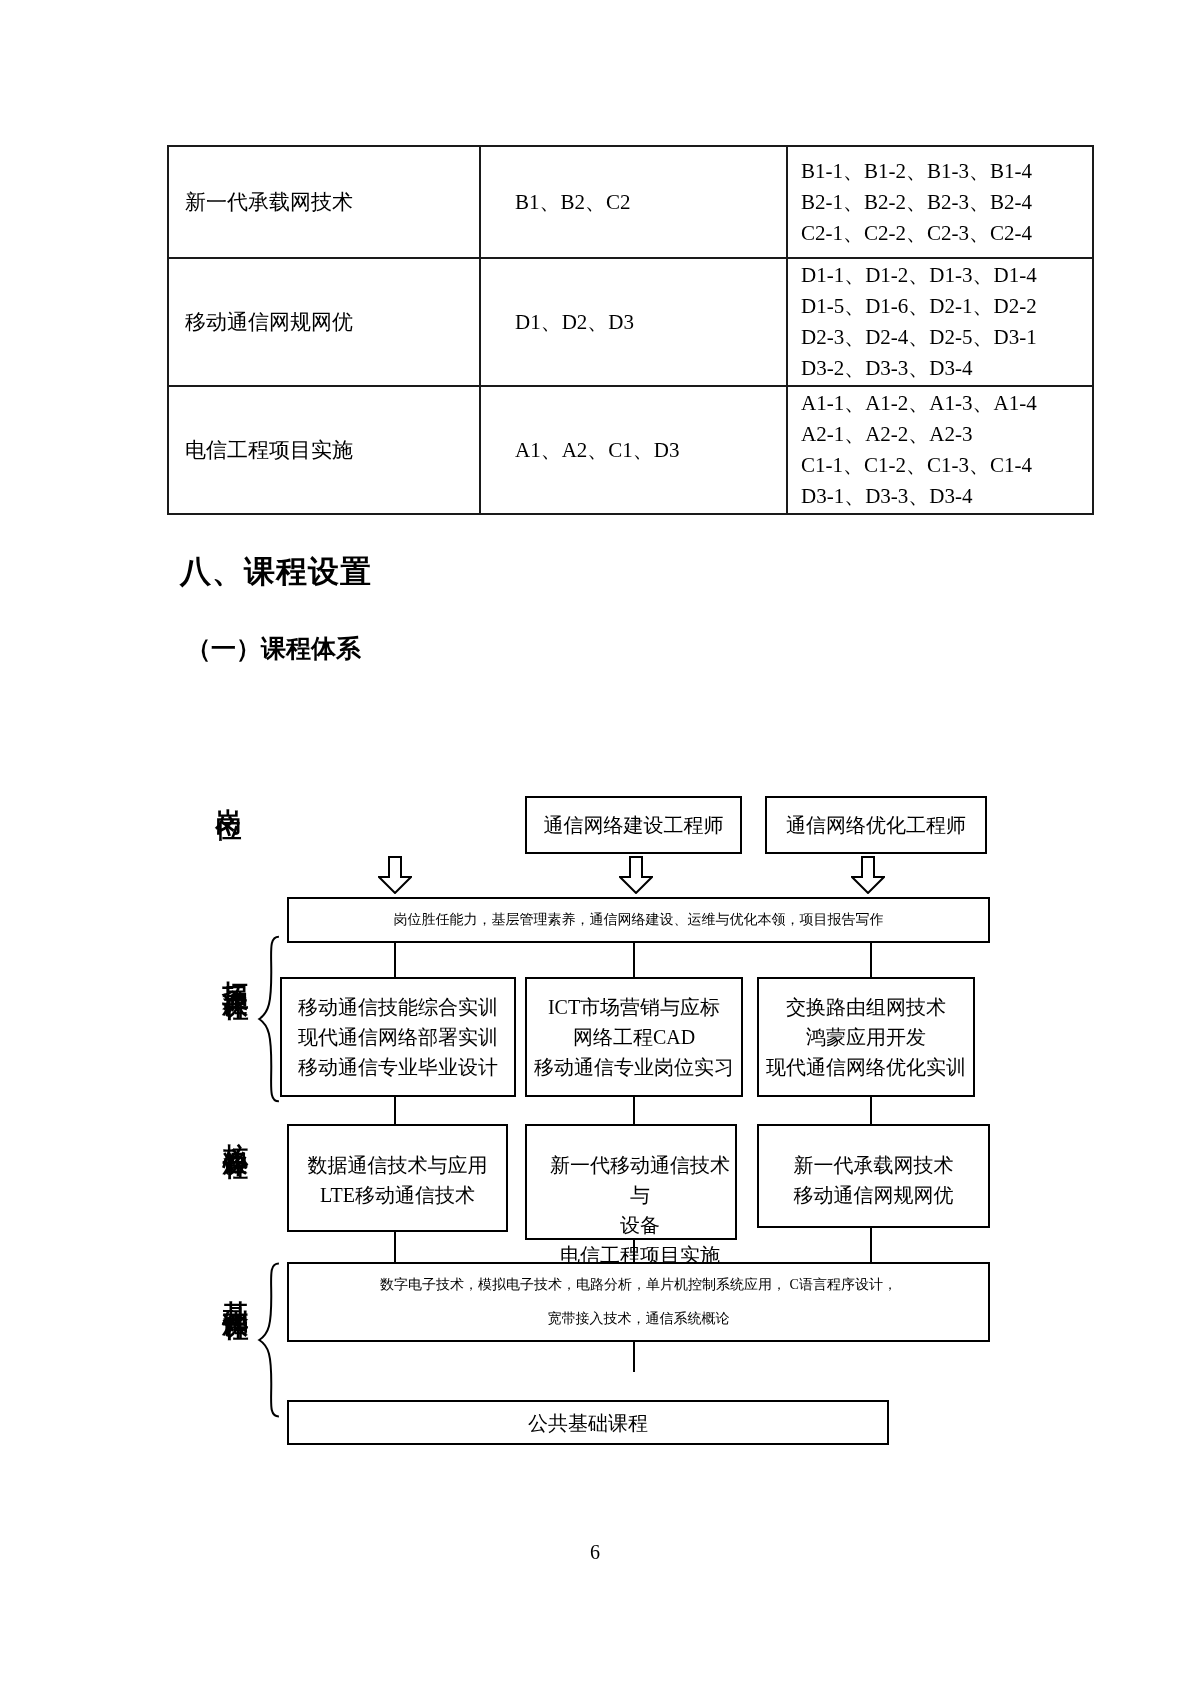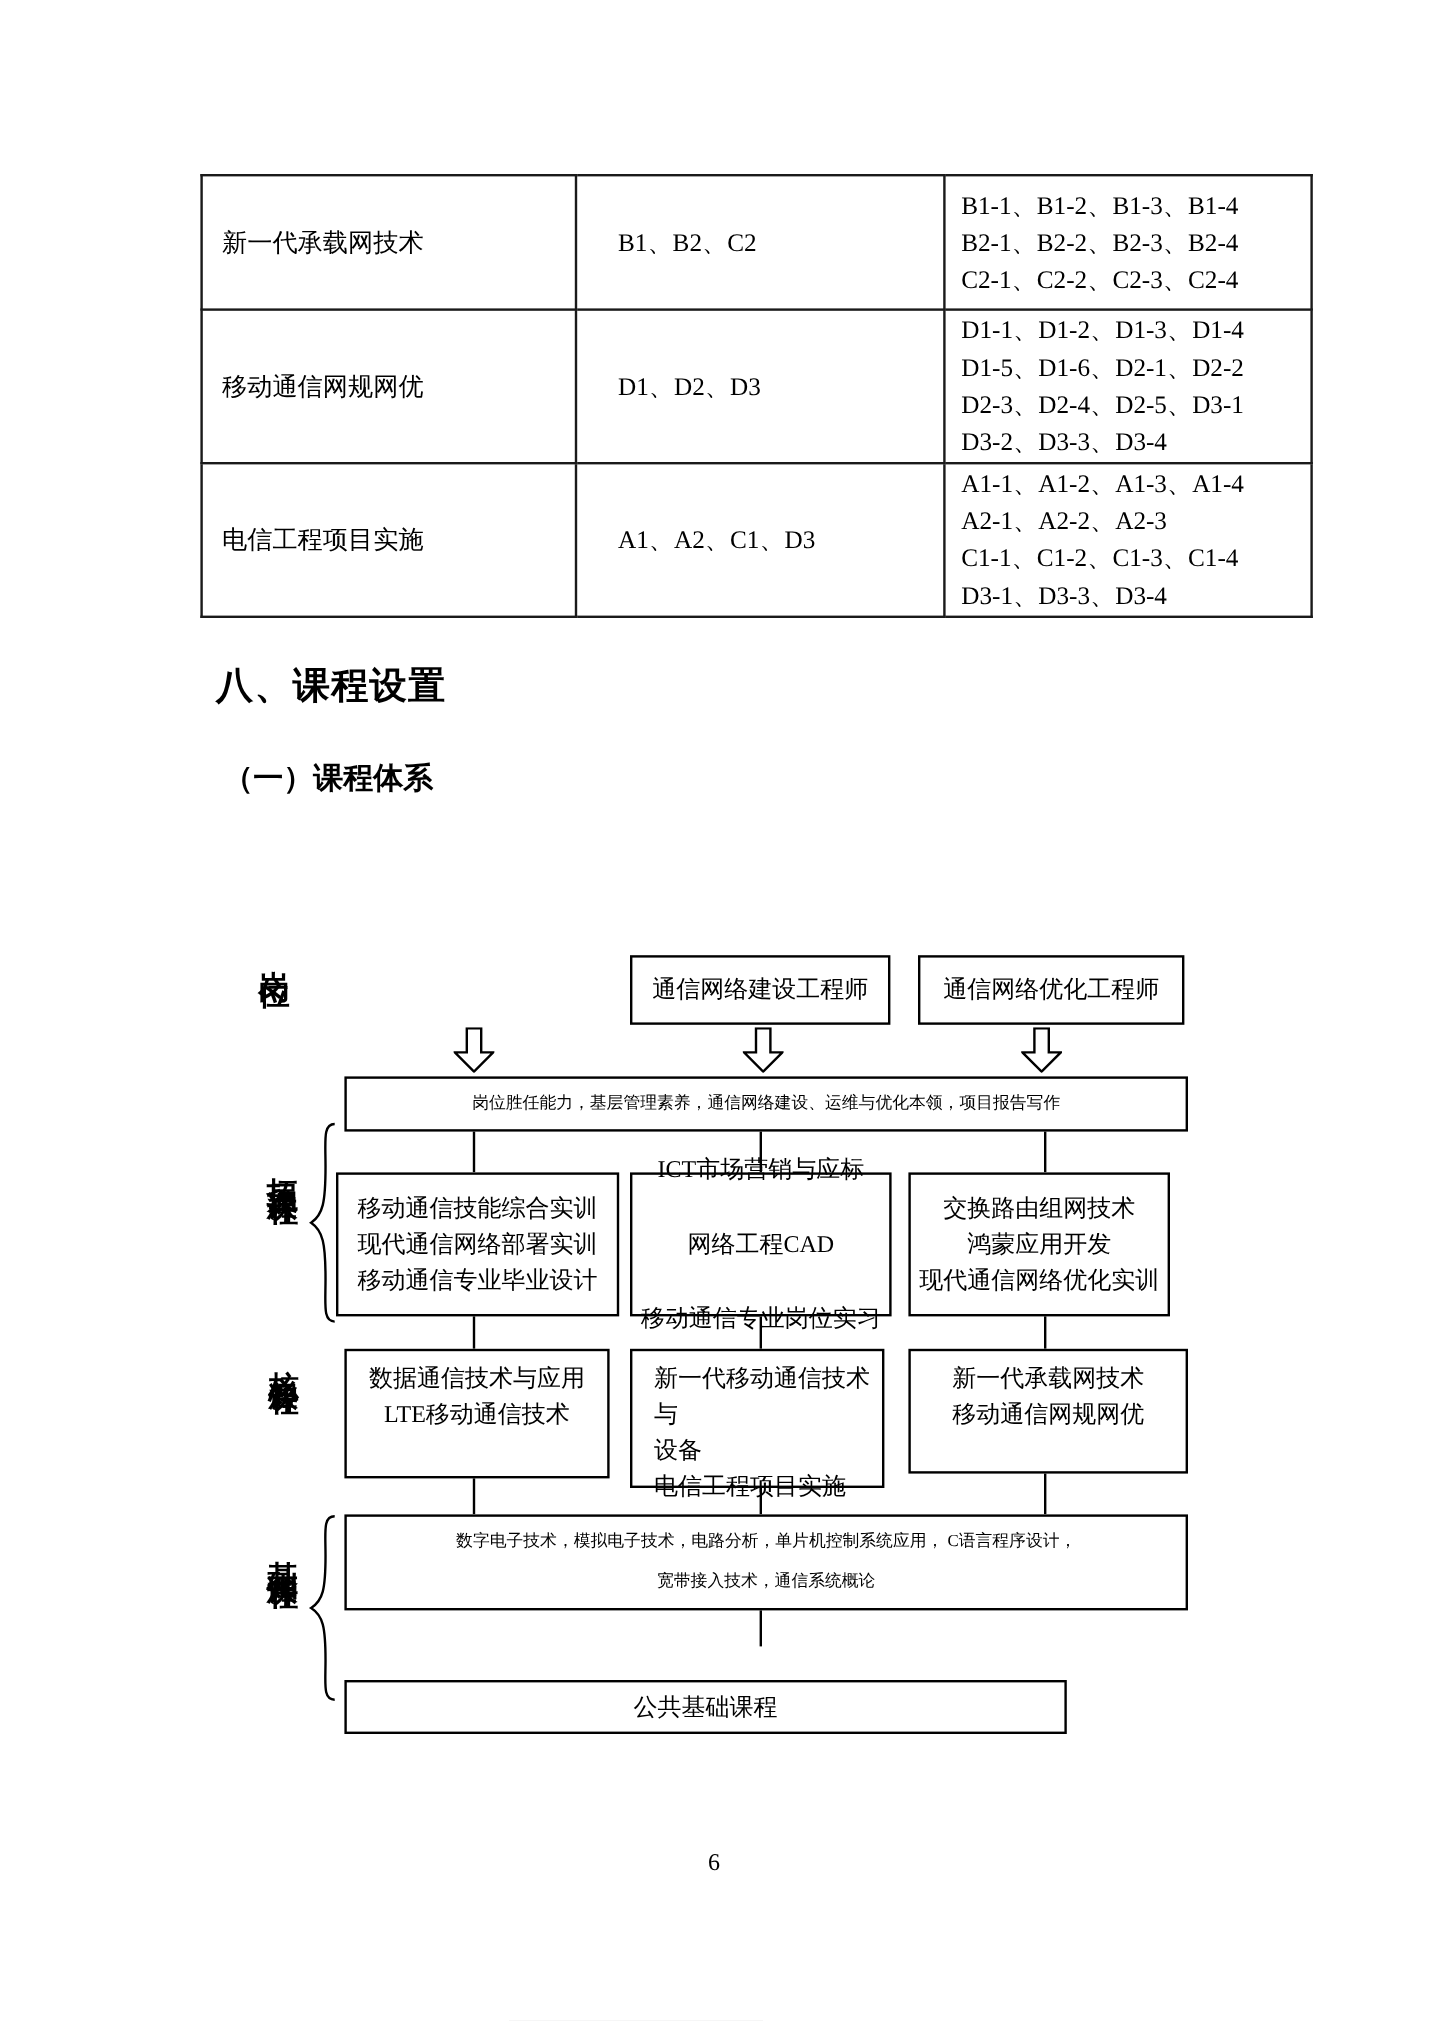--- a/index.html
+++ b/index.html
@@ -24,22 +24,22 @@
   .r1{height:112px;} .r2{height:126px;} .r3{height:127px;}
   
   .h1{position:absolute;left:180px;top:551px;font-size:31px;font-weight:bold;letter-spacing:1px;}
   .h2{position:absolute;left:186px;top:632px;font-size:25px;font-weight:bold;}
   
   .dbox{
     position:absolute;border:2px solid #000;background:#fff;
     display:flex;flex-direction:column;justify-content:center;
     text-align:center;font-size:20px;line-height:30px;box-sizing:border-box;
   }
-  .dbox.topalign{justify-content:flex-start;padding-top:8px;}
-  .dbox.leftalign{text-align:left;padding-left:18px;}
+  .dbox.topalign{justify-content:flex-start;padding-top:24px;}
+  .dbox.leftalign{text-align:center;padding-left:18px;}
   .widebox{
     position:absolute;border:2px solid #000;background:#fff;
     display:flex;flex-direction:column;justify-content:center;
     text-align:center;font-size:14px;line-height:34px;box-sizing:border-box;
   }
   .vlabel{
     position:absolute;writing-mode:vertical-rl;text-orientation:upright;
     font-weight:bold;font-size:26px;letter-spacing:6px;line-height:28px;
   }
   .vlabel.small{font-size:25px;letter-spacing:5px;}
@@ -120,21 +120,21 @@
   <div class="vlabel" style="left:221px;top:960px;">拓展课程</div>
   <svg class="brace" style="left:256px;top:935px;width:24px;height:168px;" viewBox="0 0 22 100" preserveAspectRatio="none">
     <path d="M21 1 C12 1 14 9 14 22 C14 40 12 46 3 50 C12 54 14 60 14 78 C14 91 12 99 21 99" fill="none" stroke="#000" stroke-width="2" vector-effect="non-scaling-stroke"></path>
   </svg>
 
   <div class="dbox" style="left:280px;top:977px;width:236px;height:120px;">
     <div>移动通信技能综合实训</div>
     <div>现代通信网络部署实训</div>
     <div>移动通信专业毕业设计</div>
   </div>
-  <div class="dbox" style="left:525px;top:977px;width:218px;height:120px;gap:32px;">
+  <div class="dbox" style="left:525px;top:977px;width:218px;height:120px;">
     <div>ICT市场营销与应标</div>
     <div>网络工程CAD</div>
     <div>移动通信专业岗位实习</div>
   </div>
   <div class="dbox" style="left:757px;top:977px;width:218px;height:120px;">
     <div>交换路由组网技术</div>
     <div>鸿蒙应用开发</div>
     <div>现代通信网络优化实训</div>
   </div>
 

